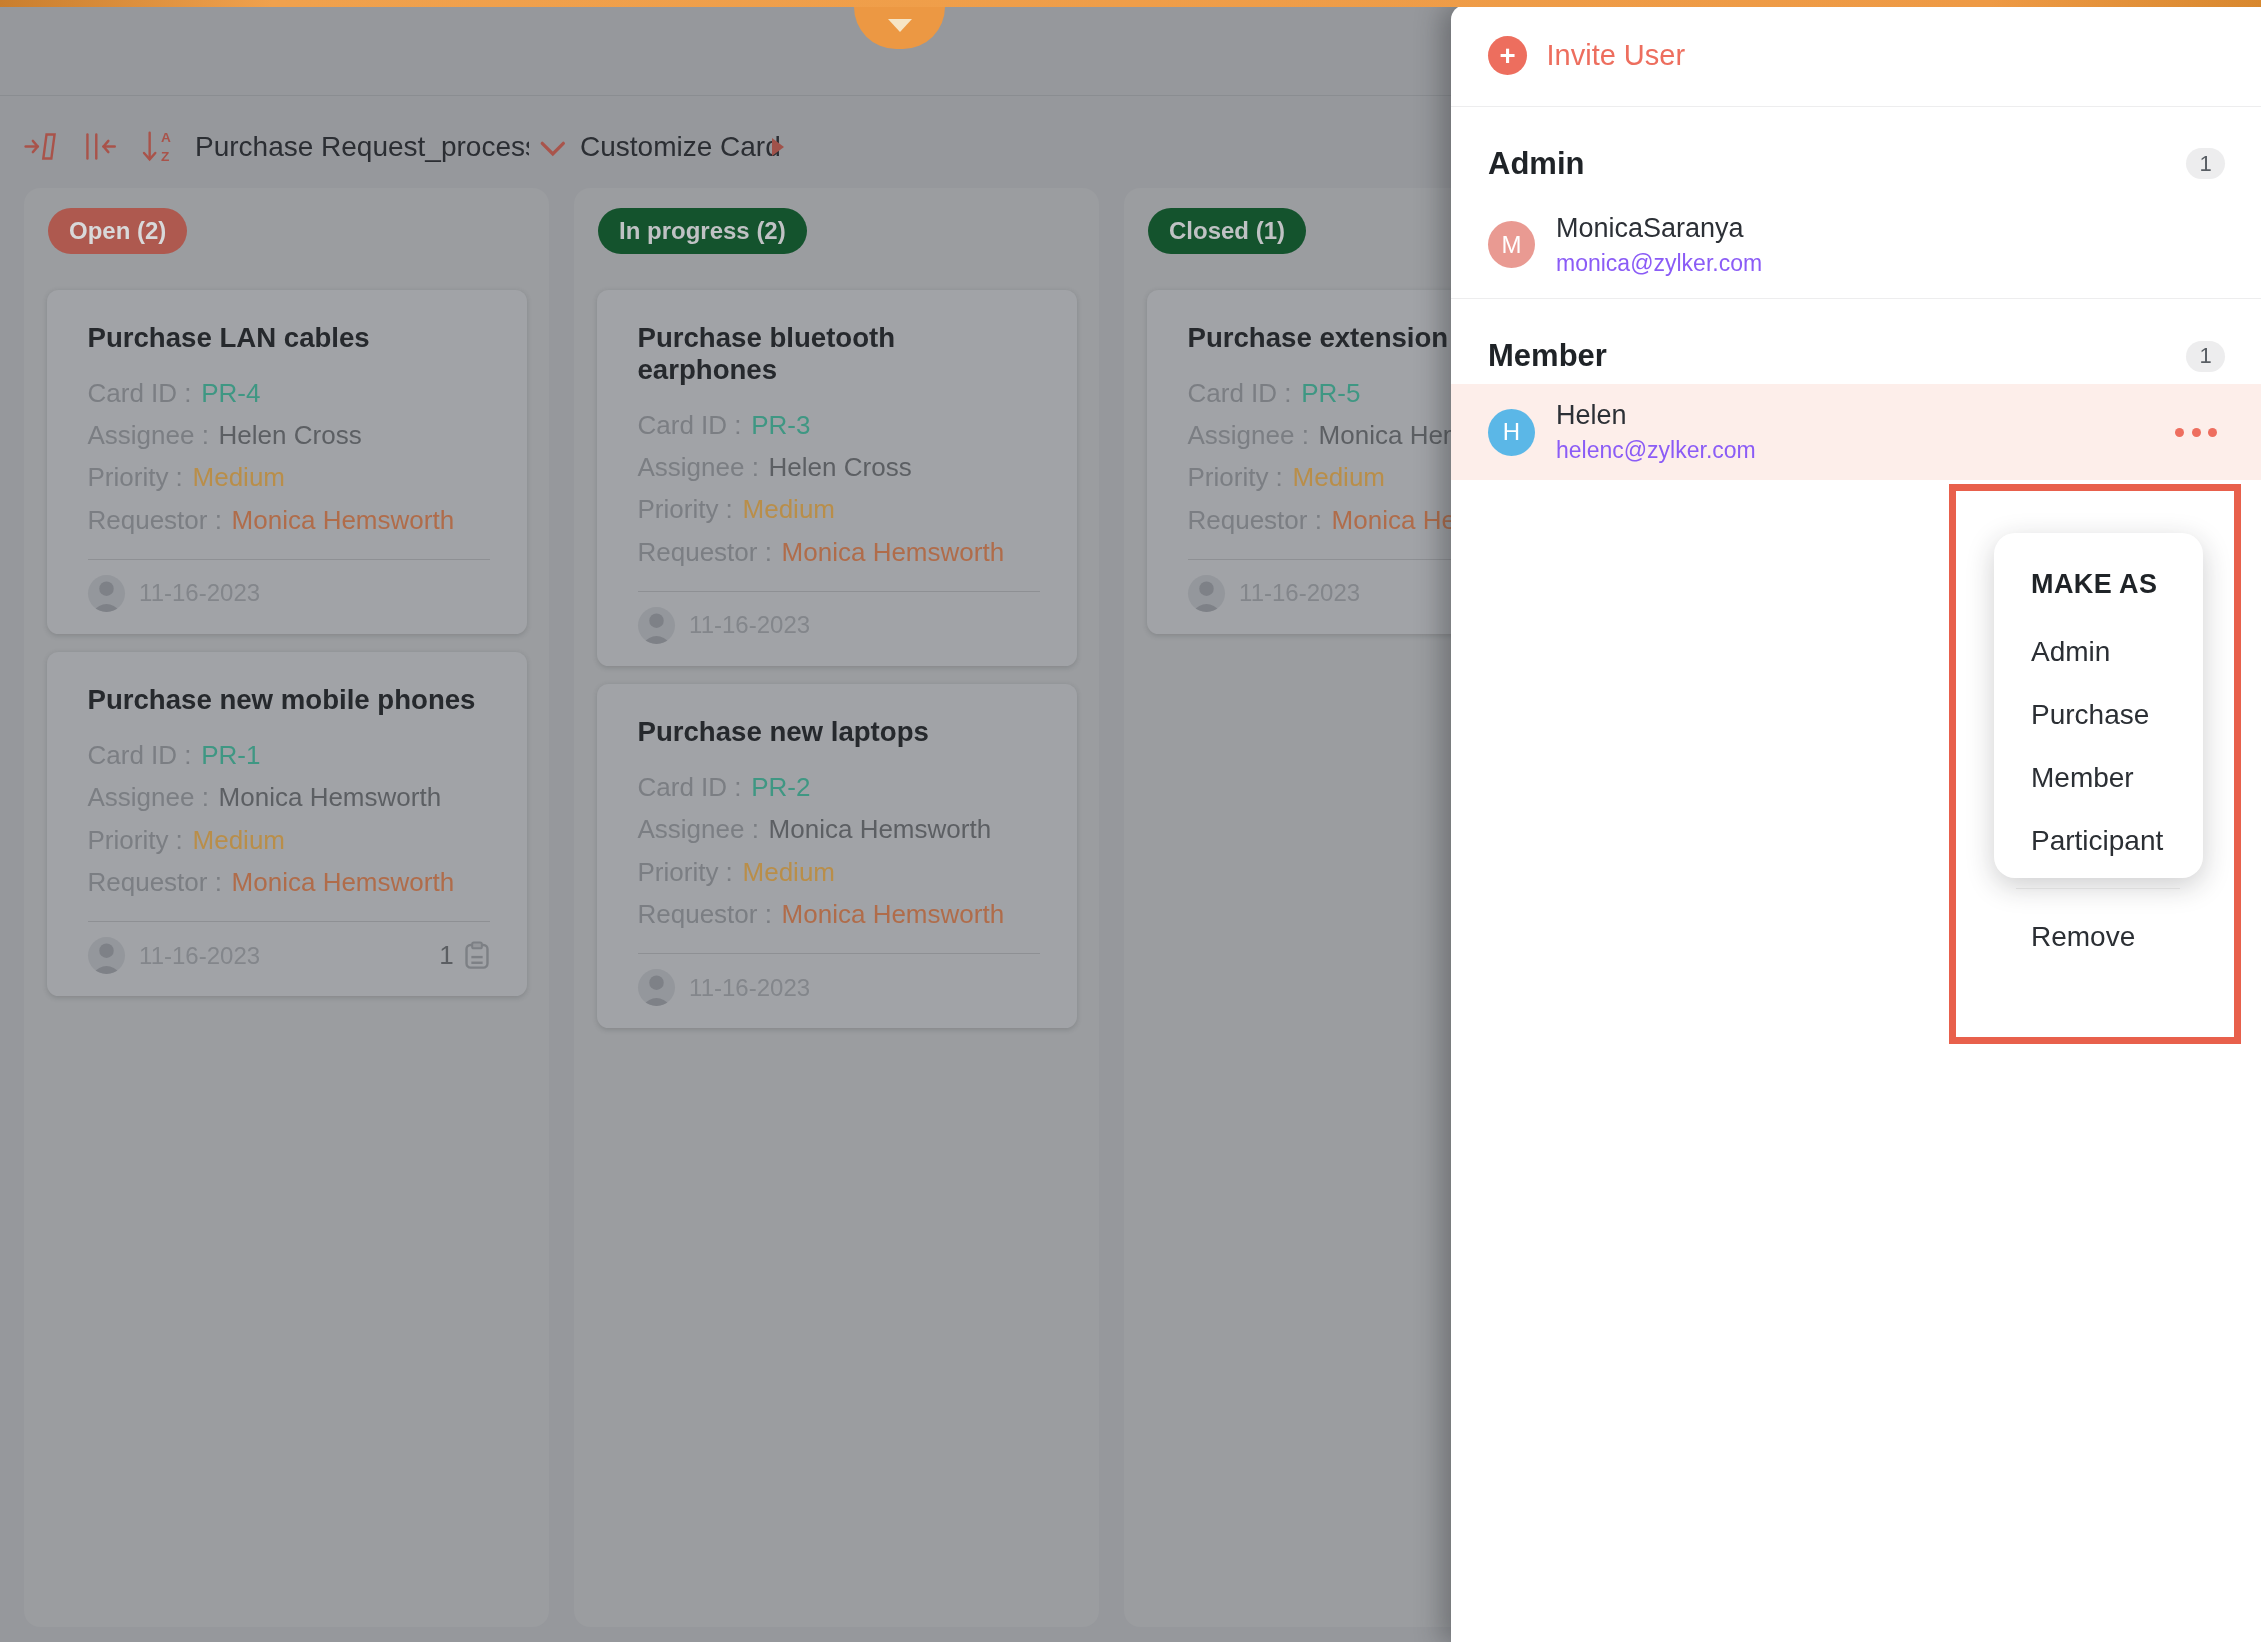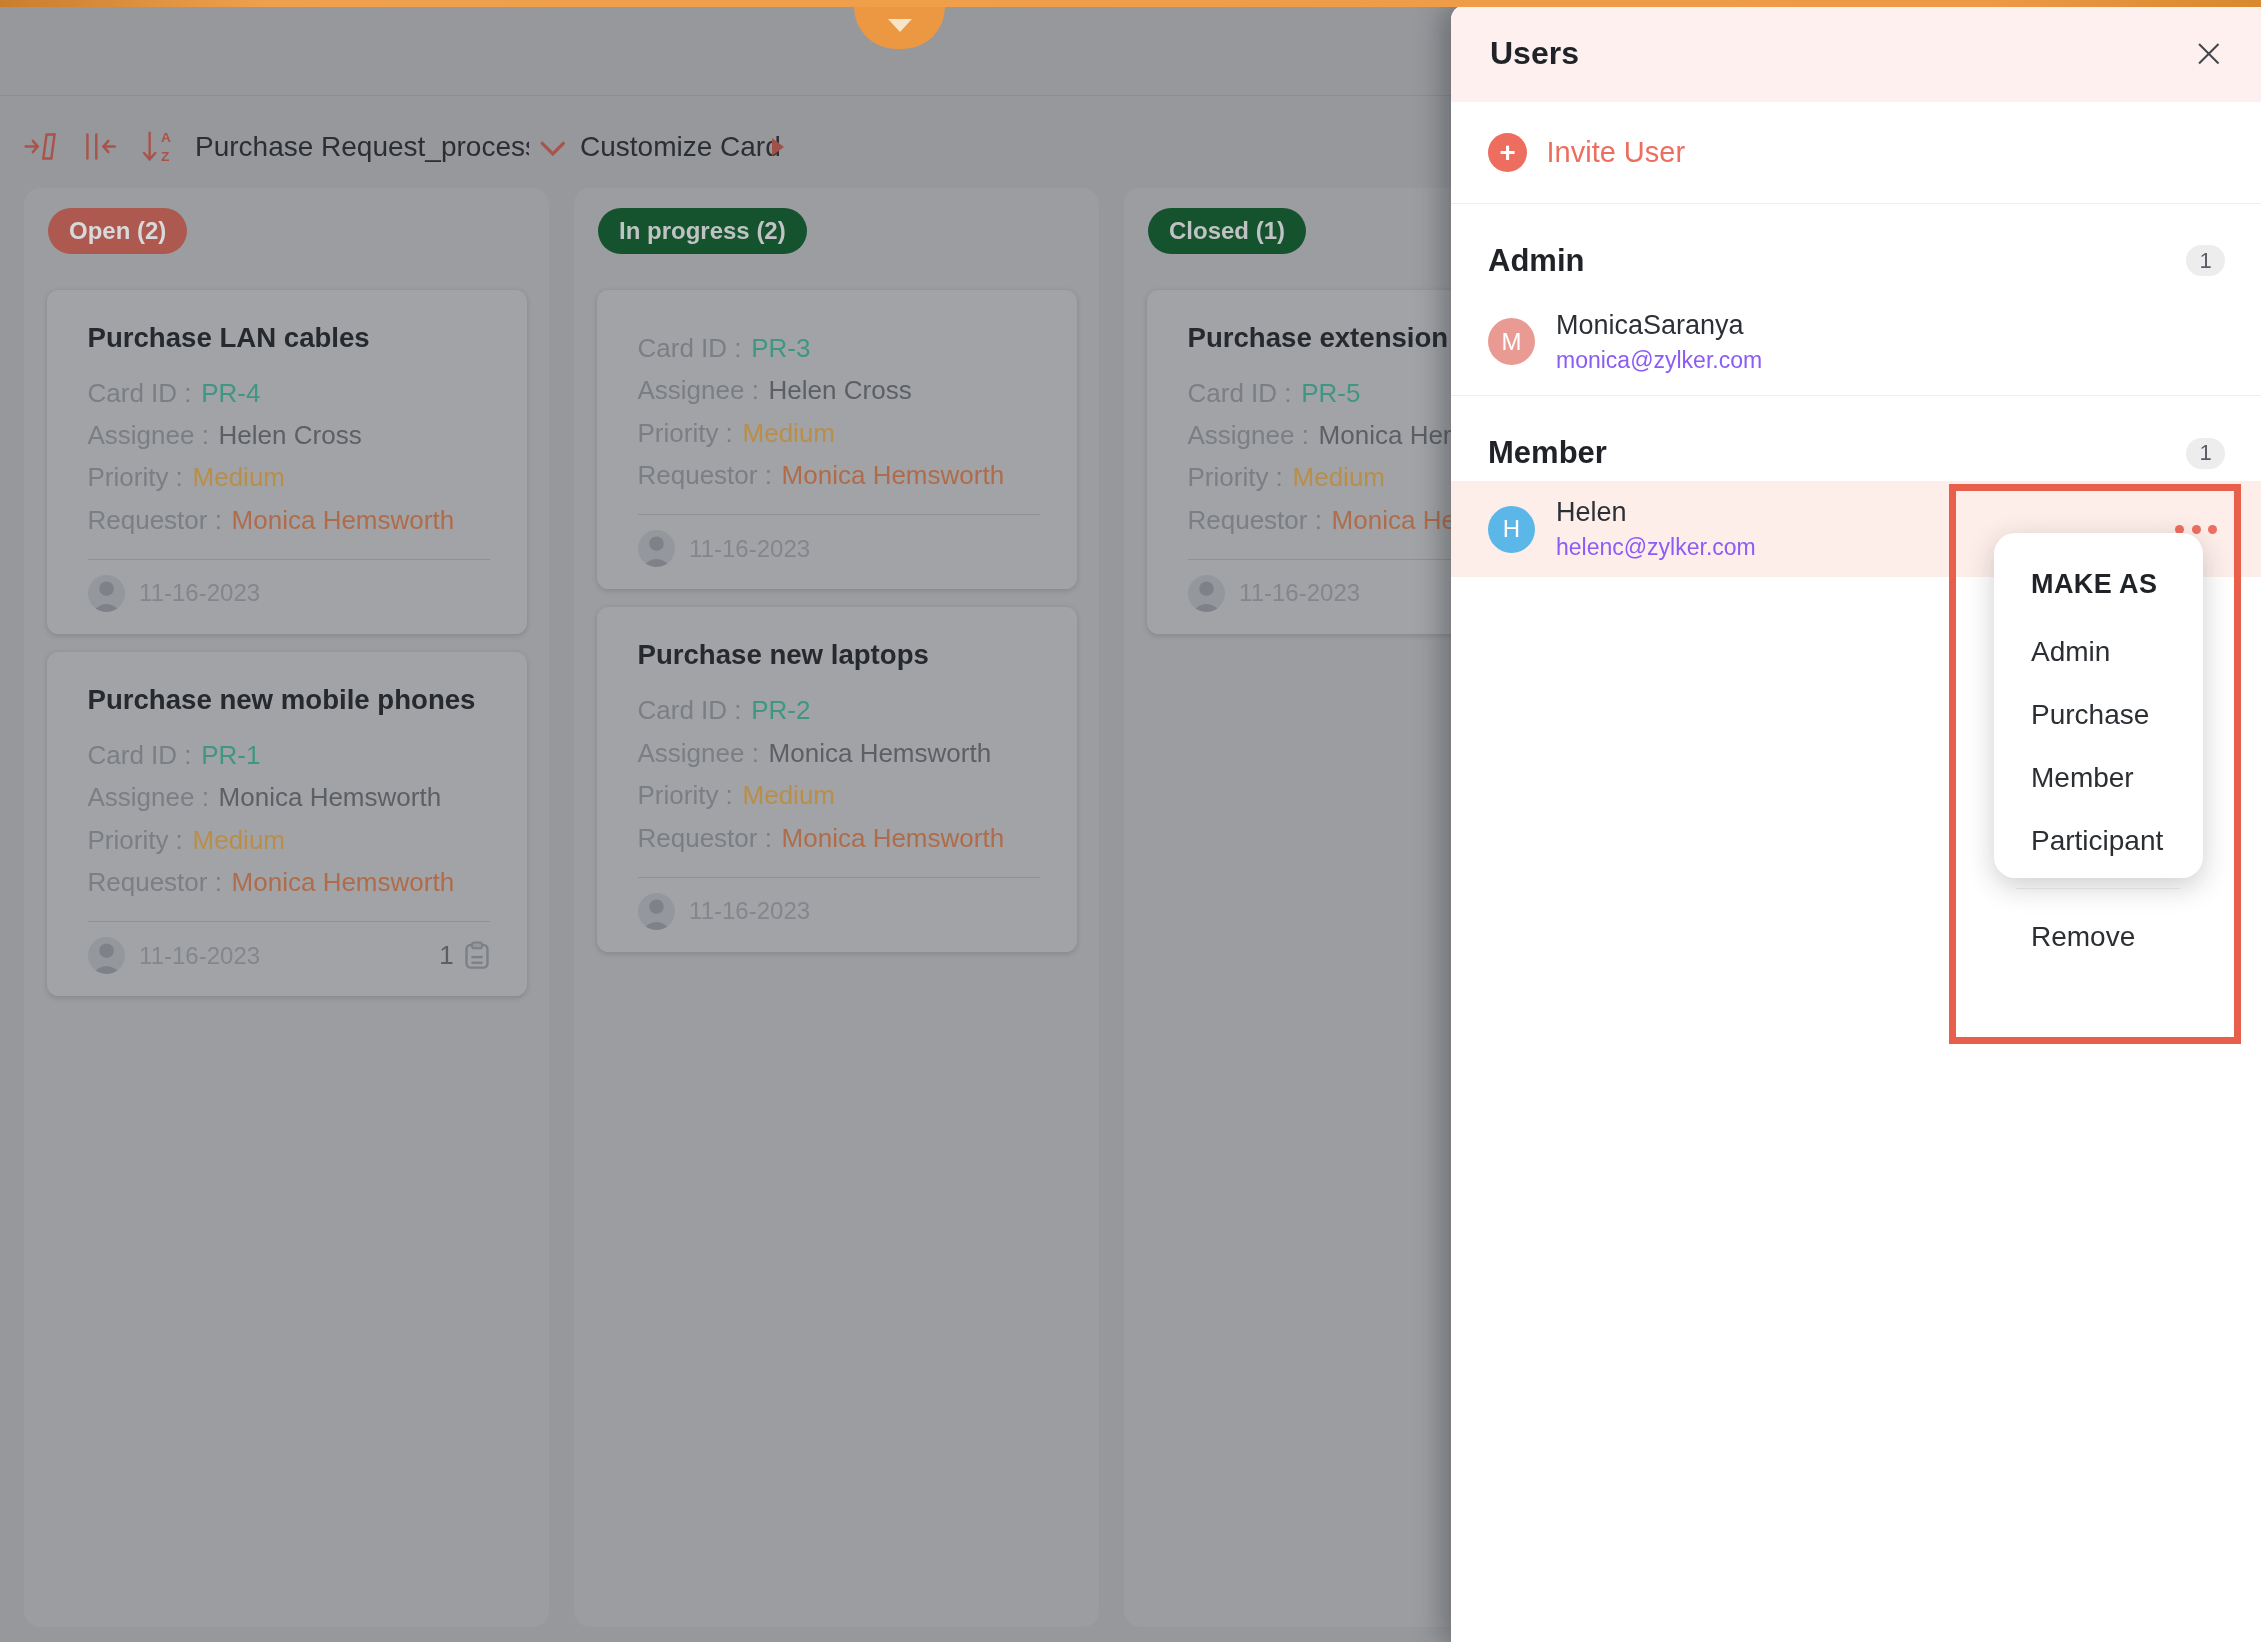--- a/index.html
+++ b/index.html
@@ -216,20 +216,21 @@
             </svg>
           </div>
         </div>
       </div>
     </div>
 
     <div class="column">
       <span class="col-pill gray"><span>In progress</span>&nbsp;<span>(2)</span></span>
 
       <div class="card">
+        <div class="card-title">Purchase bluetooth earphones</div>
         <div class="card-line"><span class="lab">Card ID :</span><span class="val teal">PR-3</span></div>
         <div class="card-line"><span class="lab">Assignee :</span><span class="val">Helen Cross</span></div>
         <div class="card-line"><span class="lab">Priority :</span><span class="val prio">Medium</span></div>
         <div class="card-line"><span class="lab">Requestor :</span><span class="val req">Monica Hemsworth</span></div>
         <div class="card-sep"></div>
         <div class="card-foot">
           <div class="foot-avatar">
             <svg viewBox="0 0 46 46" width="37" height="37">
                 <circle cx="23" cy="17" r="9" fill="#7e8187"></circle>
                 <path d="M5 46 Q23 26 41 46 Z" fill="#7e8187"></path>
@@ -282,27 +283,20 @@
 
   </div>
 </div>
 
 <div class="top-bar"></div>
 <div class="top-tab">
   <div class="caret-down"></div>
 </div>
 
 <div class="panel">
-  <div class="panel-header">
-    <div class="panel-title">Users</div>
-    <svg class="panel-close" viewBox="0 0 34 34">
-      <line x1="5" y1="5" x2="29" y2="29" stroke="#43474d" stroke-width="2.5"></line>
-      <line x1="29" y1="5" x2="5" y2="29" stroke="#43474d" stroke-width="2.5"></line>
-    </svg>
-  </div>
 
   <div class="invite-row">
     <div class="invite-plus">+</div>
     <div class="invite-label">Invite User</div>
   </div>
 
   <div class="group-head">
     <div class="group-name">Admin</div>
     <div class="count-badge">1</div>
   </div>

